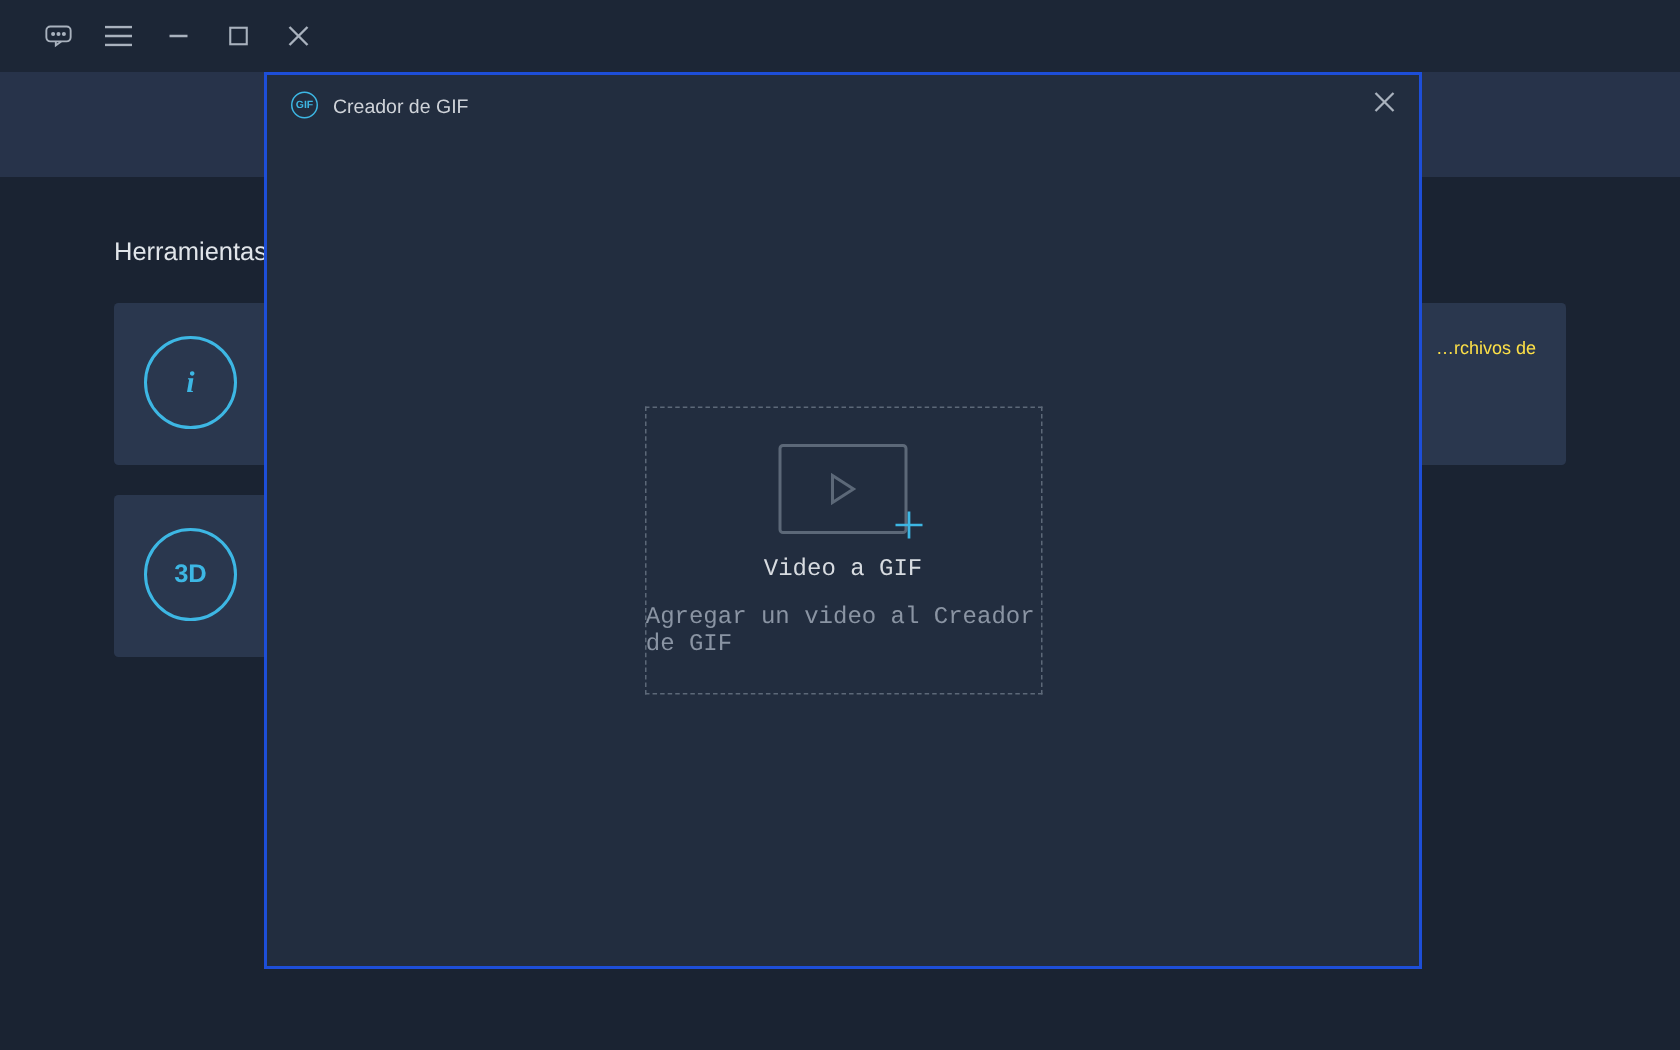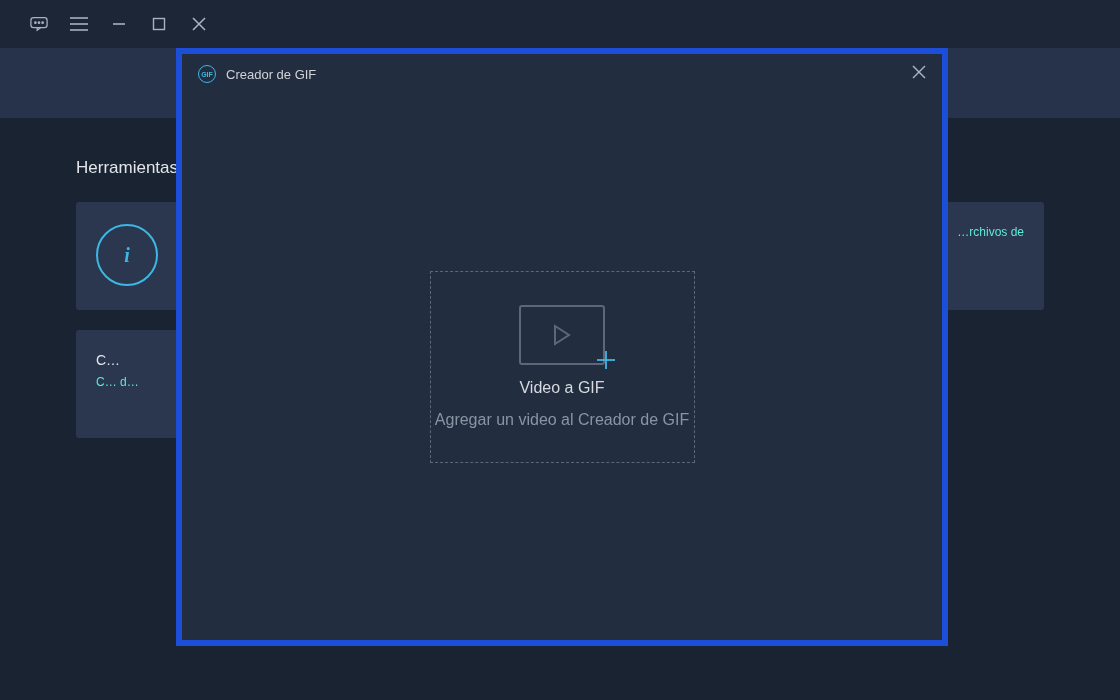--- a/index.html
+++ b/index.html
@@ -70,31 +70,31 @@
     display: flex; align-items: center; justify-content: center;
     flex-shrink: 0;
     color: #3db7e4;
     font-size: 20px;
     font-style: italic;
     font-weight: 700;
     font-family: Georgia, serif;
   }
   .tool-text { display: flex; flex-direction: column; gap: 6px; }
   .tool-title { font-size: 14px; color: #e4e7eb; font-weight: 500; }
-  .tool-desc { font-size: 12px; color: #5eead4; line-height: 1.45; }
+  .tool-desc { font-size: 12px; color: #fde047; line-height: 1.45; }
 
   
   .modal {
     position: absolute;
     left: 176px;
     top: 48px;
     width: 772px;
     height: 598px;
     background: #222d3f;
-    border: 6px solid #1d4ed8;
+    border: 2px solid #1d4ed8;
     display: flex;
     flex-direction: column;
   }
   .modal-header {
     height: 40px;
     display: flex;
     align-items: center;
     justify-content: space-between;
     padding: 0 16px;
   }
@@ -121,20 +121,21 @@
   .dropzone {
     width: 265px;
     height: 192px;
     border: 1.5px dashed #5c6878;
     display: flex;
     flex-direction: column;
     align-items: center;
     justify-content: center;
     gap: 14px;
     cursor: pointer;
+    font-family: Liberation Mono, monospace;
   }
   .video-icon-wrap {
     position: relative;
     width: 86px; height: 60px;
     border: 2px solid #5c6878;
     border-radius: 3px;
     display: flex; align-items: center; justify-content: center;
   }
   .plus-icon {
     position: absolute;
@@ -198,20 +199,21 @@
 a…
 d…</span>
       </div>
     </div>
     <div class="tool-card">
       <div class="tool-text" style="margin-left:auto;text-align:right">
         <span class="tool-desc">…rchivos de</span>
       </div>
     </div>
     <div class="tool-card">
+      <div class="tool-icon-circle" style="font-style:normal;font-family:Arial;font-size:17px">3D</div>
       <div class="tool-text">
         <span class="tool-title">C…</span>
         <span class="tool-desc">C…
 d…</span>
       </div>
     </div>
   </div>
 </div>
 
 <div class="modal">

